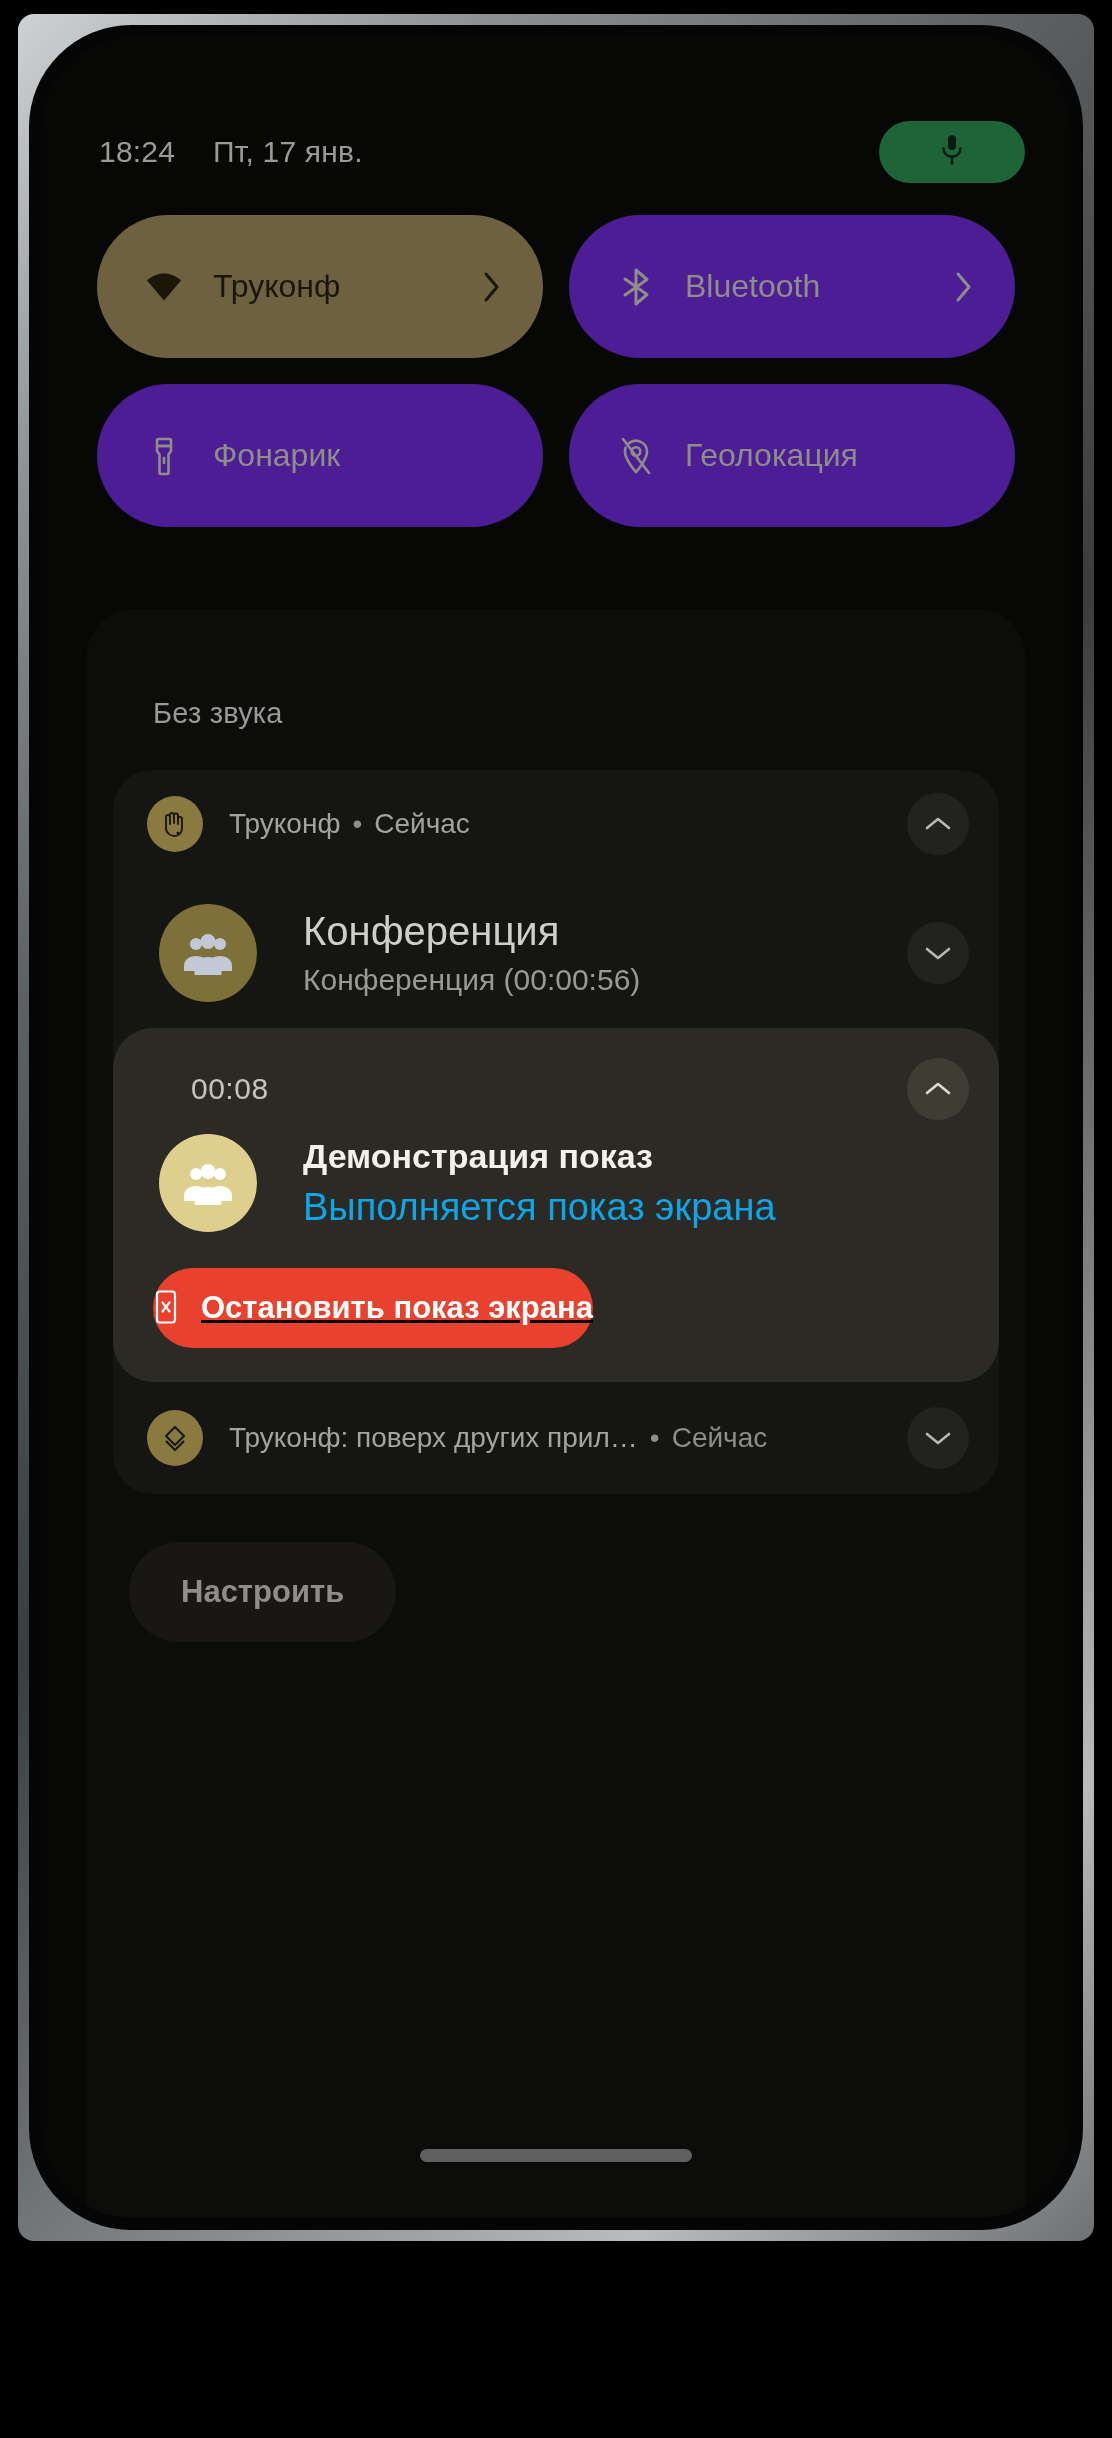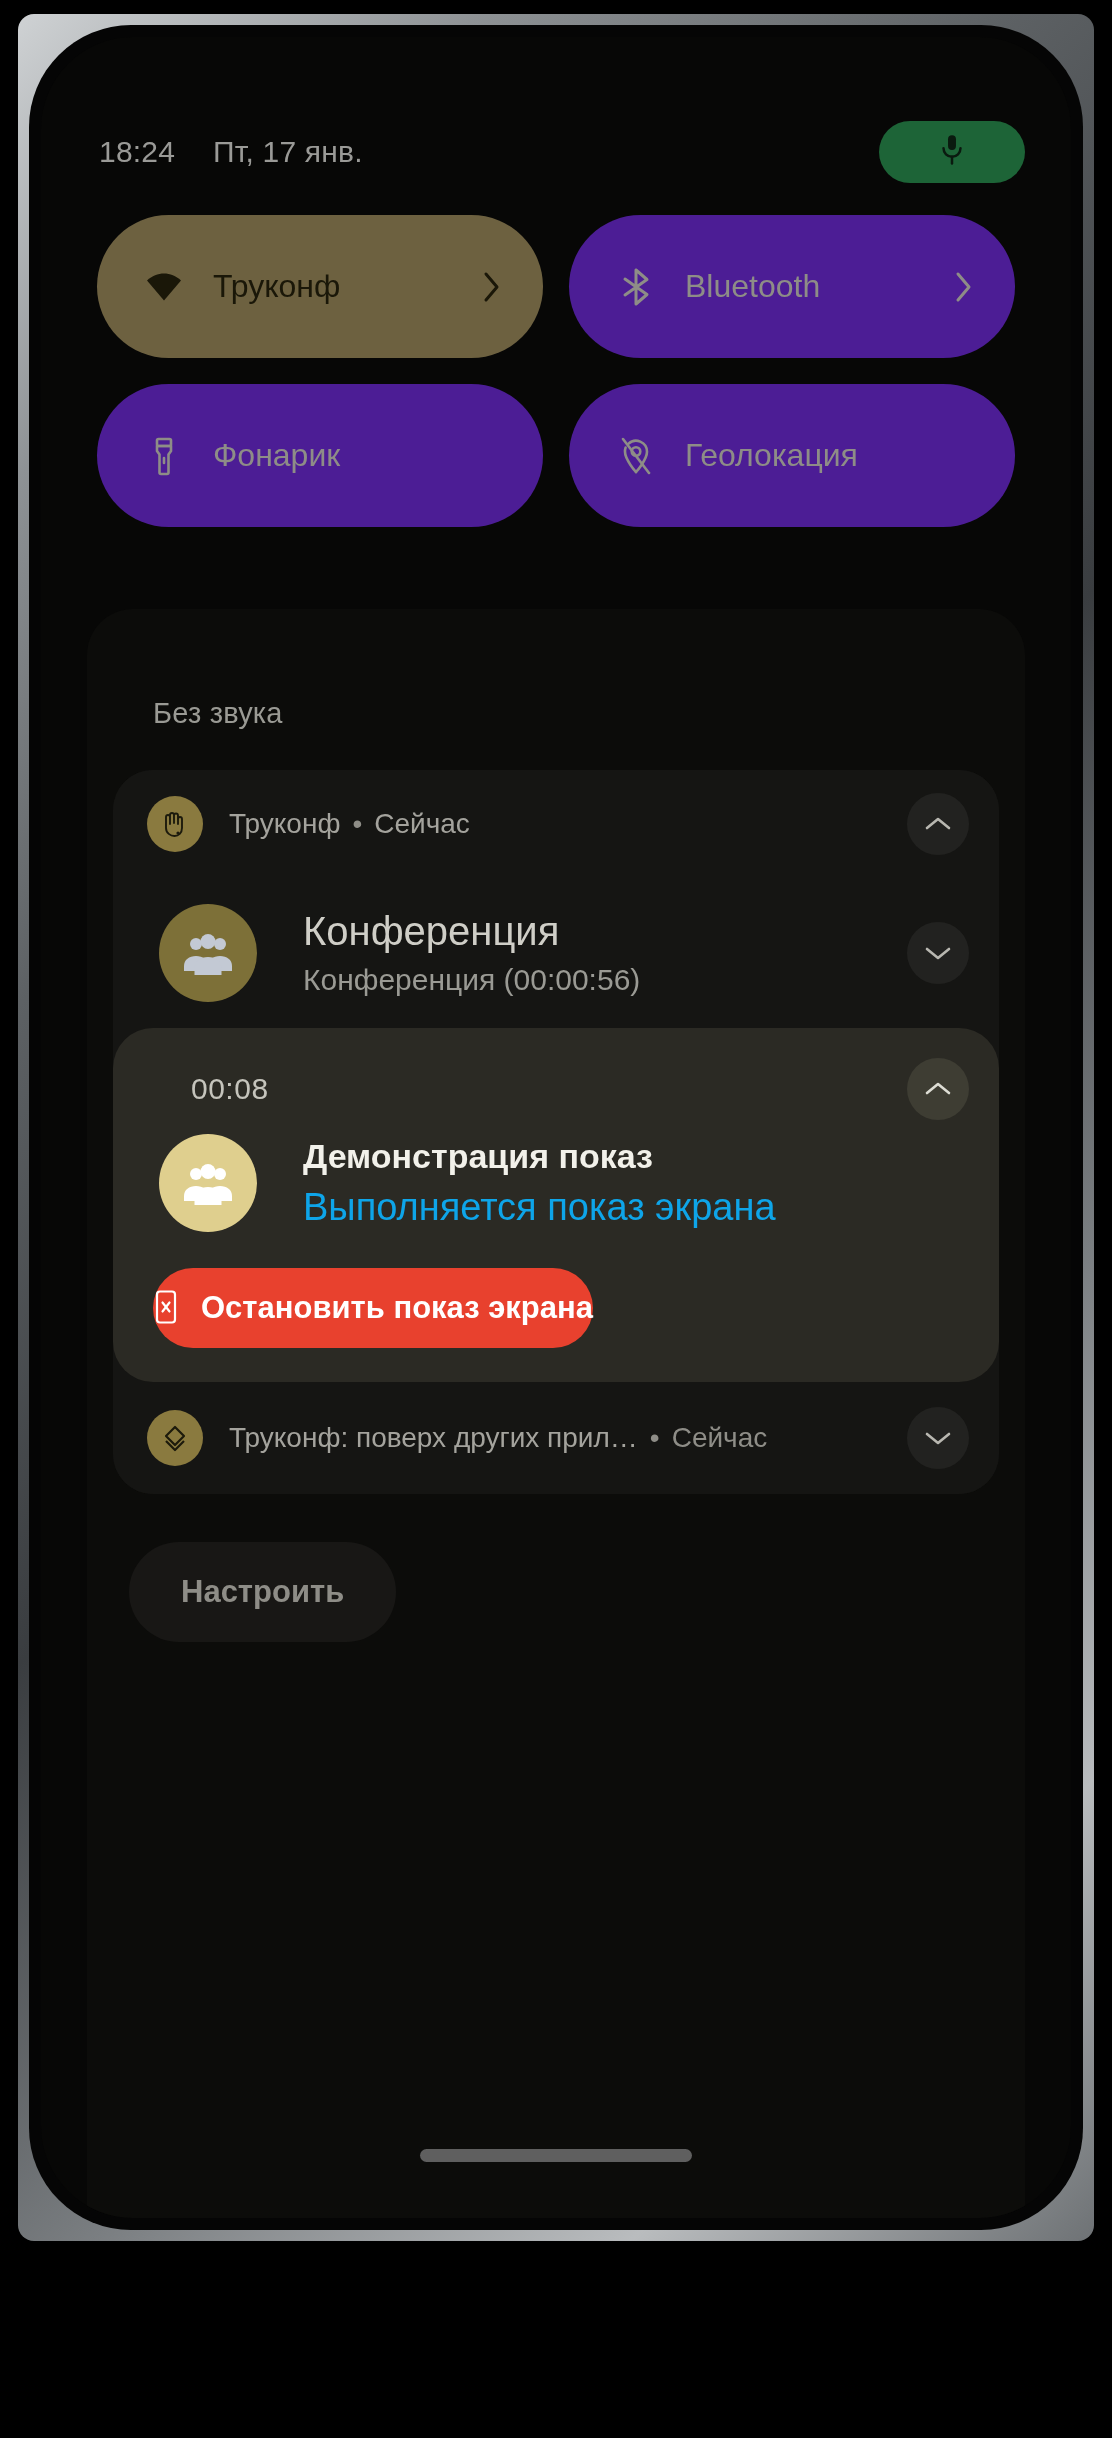--- a/index.html
+++ b/index.html
@@ -212,20 +212,21 @@
   }
   .stop-button {
     margin: 36px 40px 0 40px;
     height: 80px;
     border-radius: 40px;
     background: #e8412e;
     display: flex; align-items: center; justify-content: center;
     gap: 22px;
     border: none;
     cursor: pointer;
+    text-decoration: underline;
   }
   .stop-button svg { width: 26px; height: 36px; }
   .stop-label {
     color: #ffffff;
     font-size: 31px;
     font-weight: 700;
     white-space: nowrap;
   }
 
   

